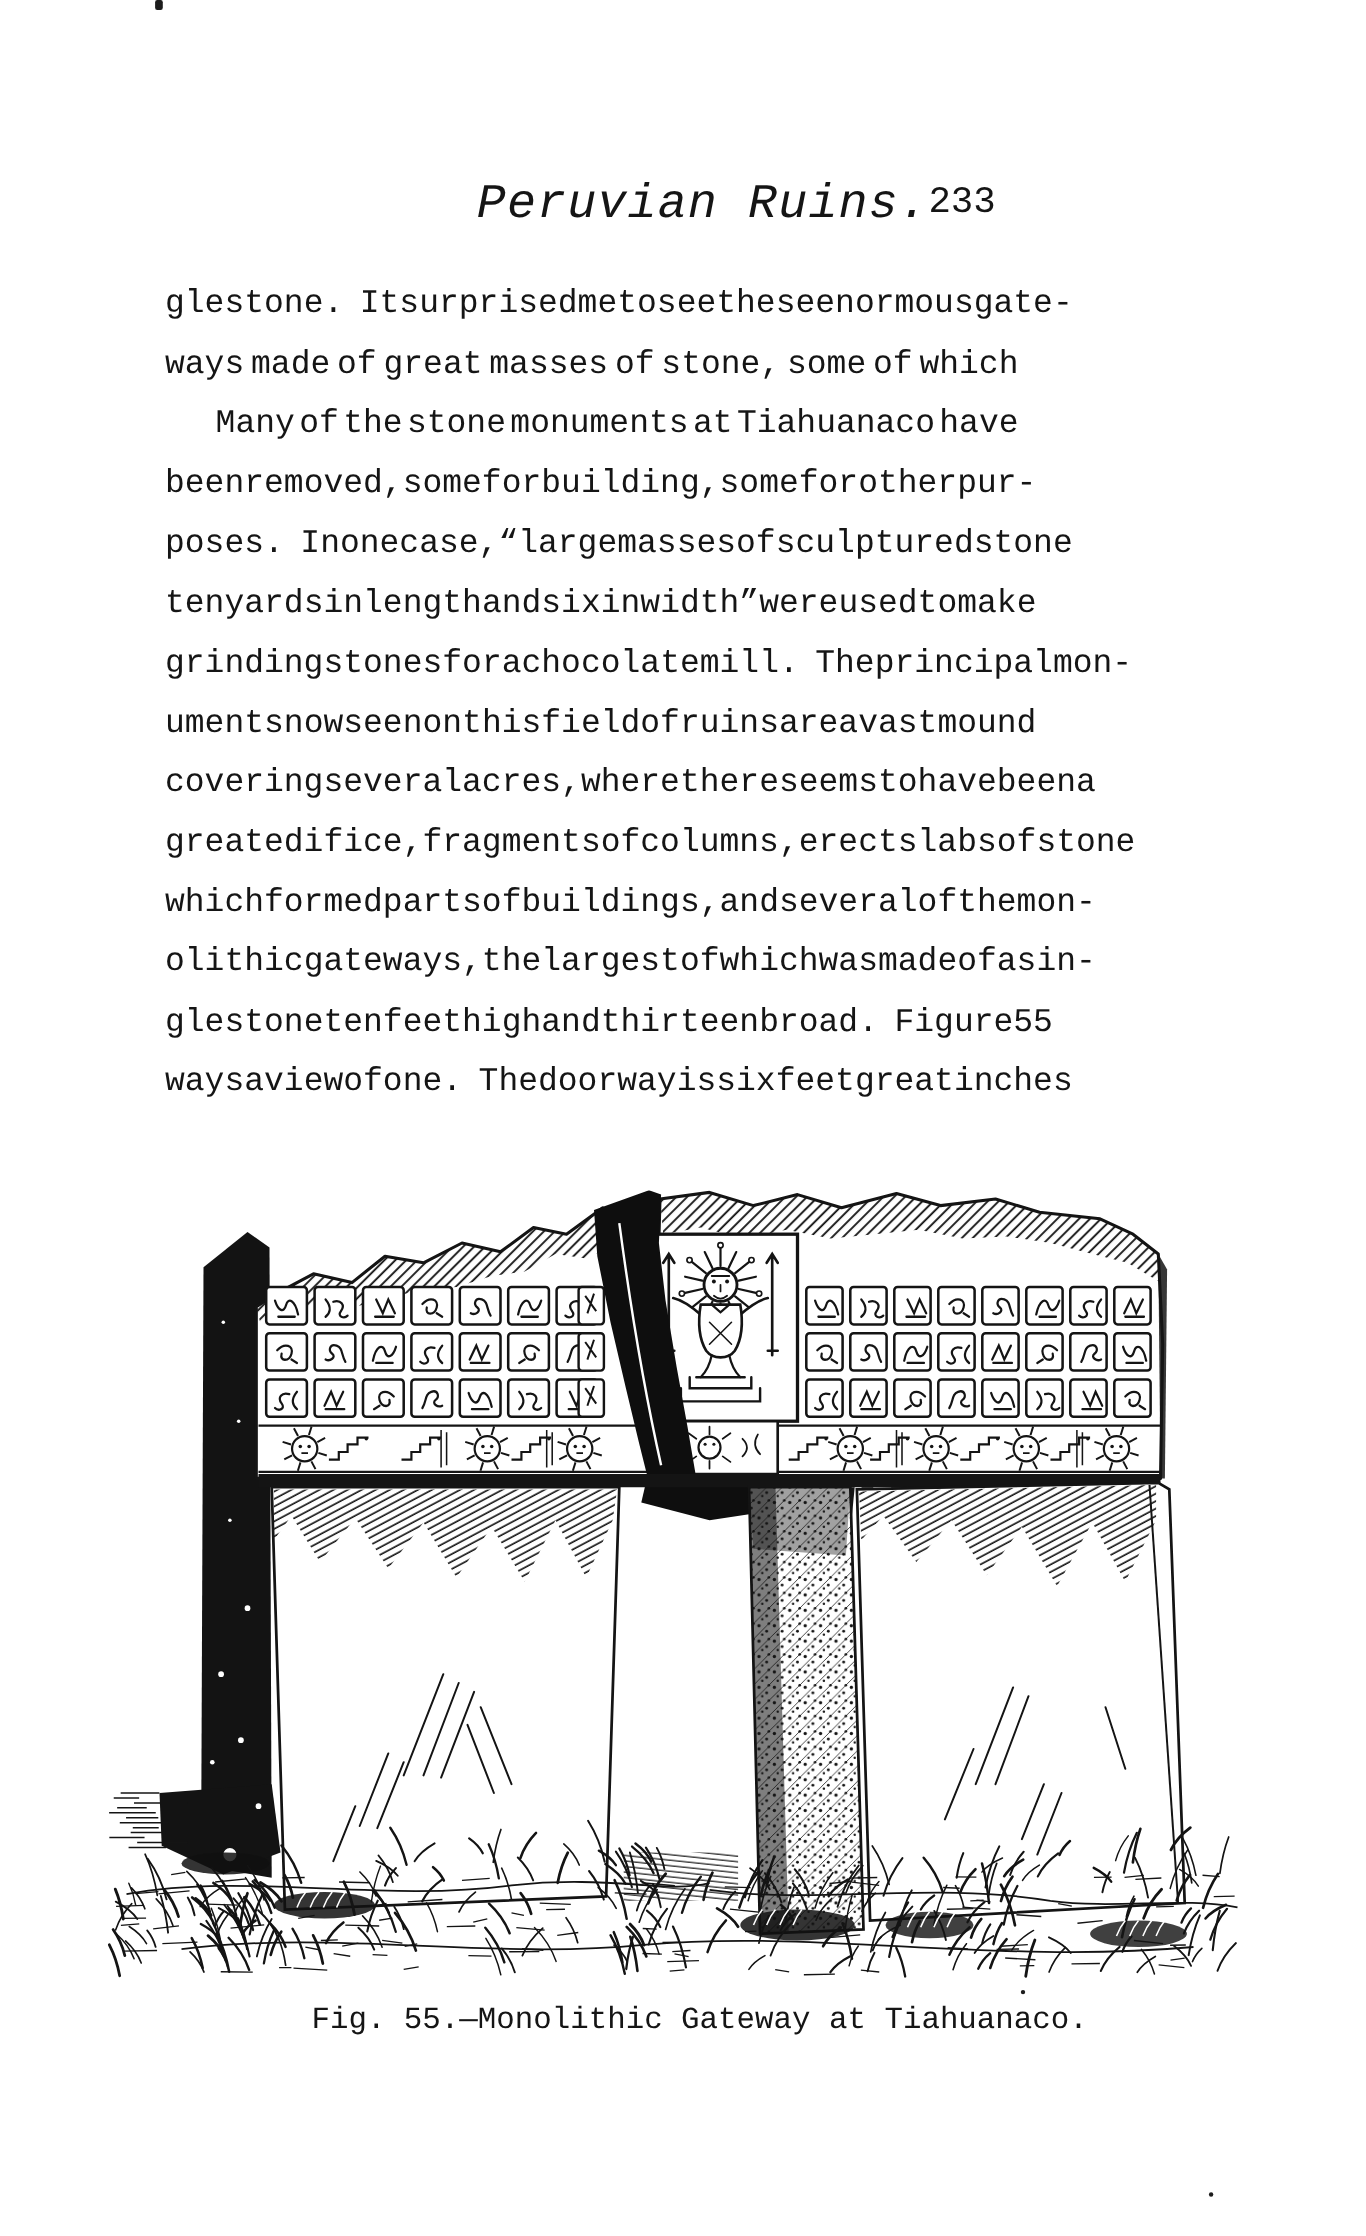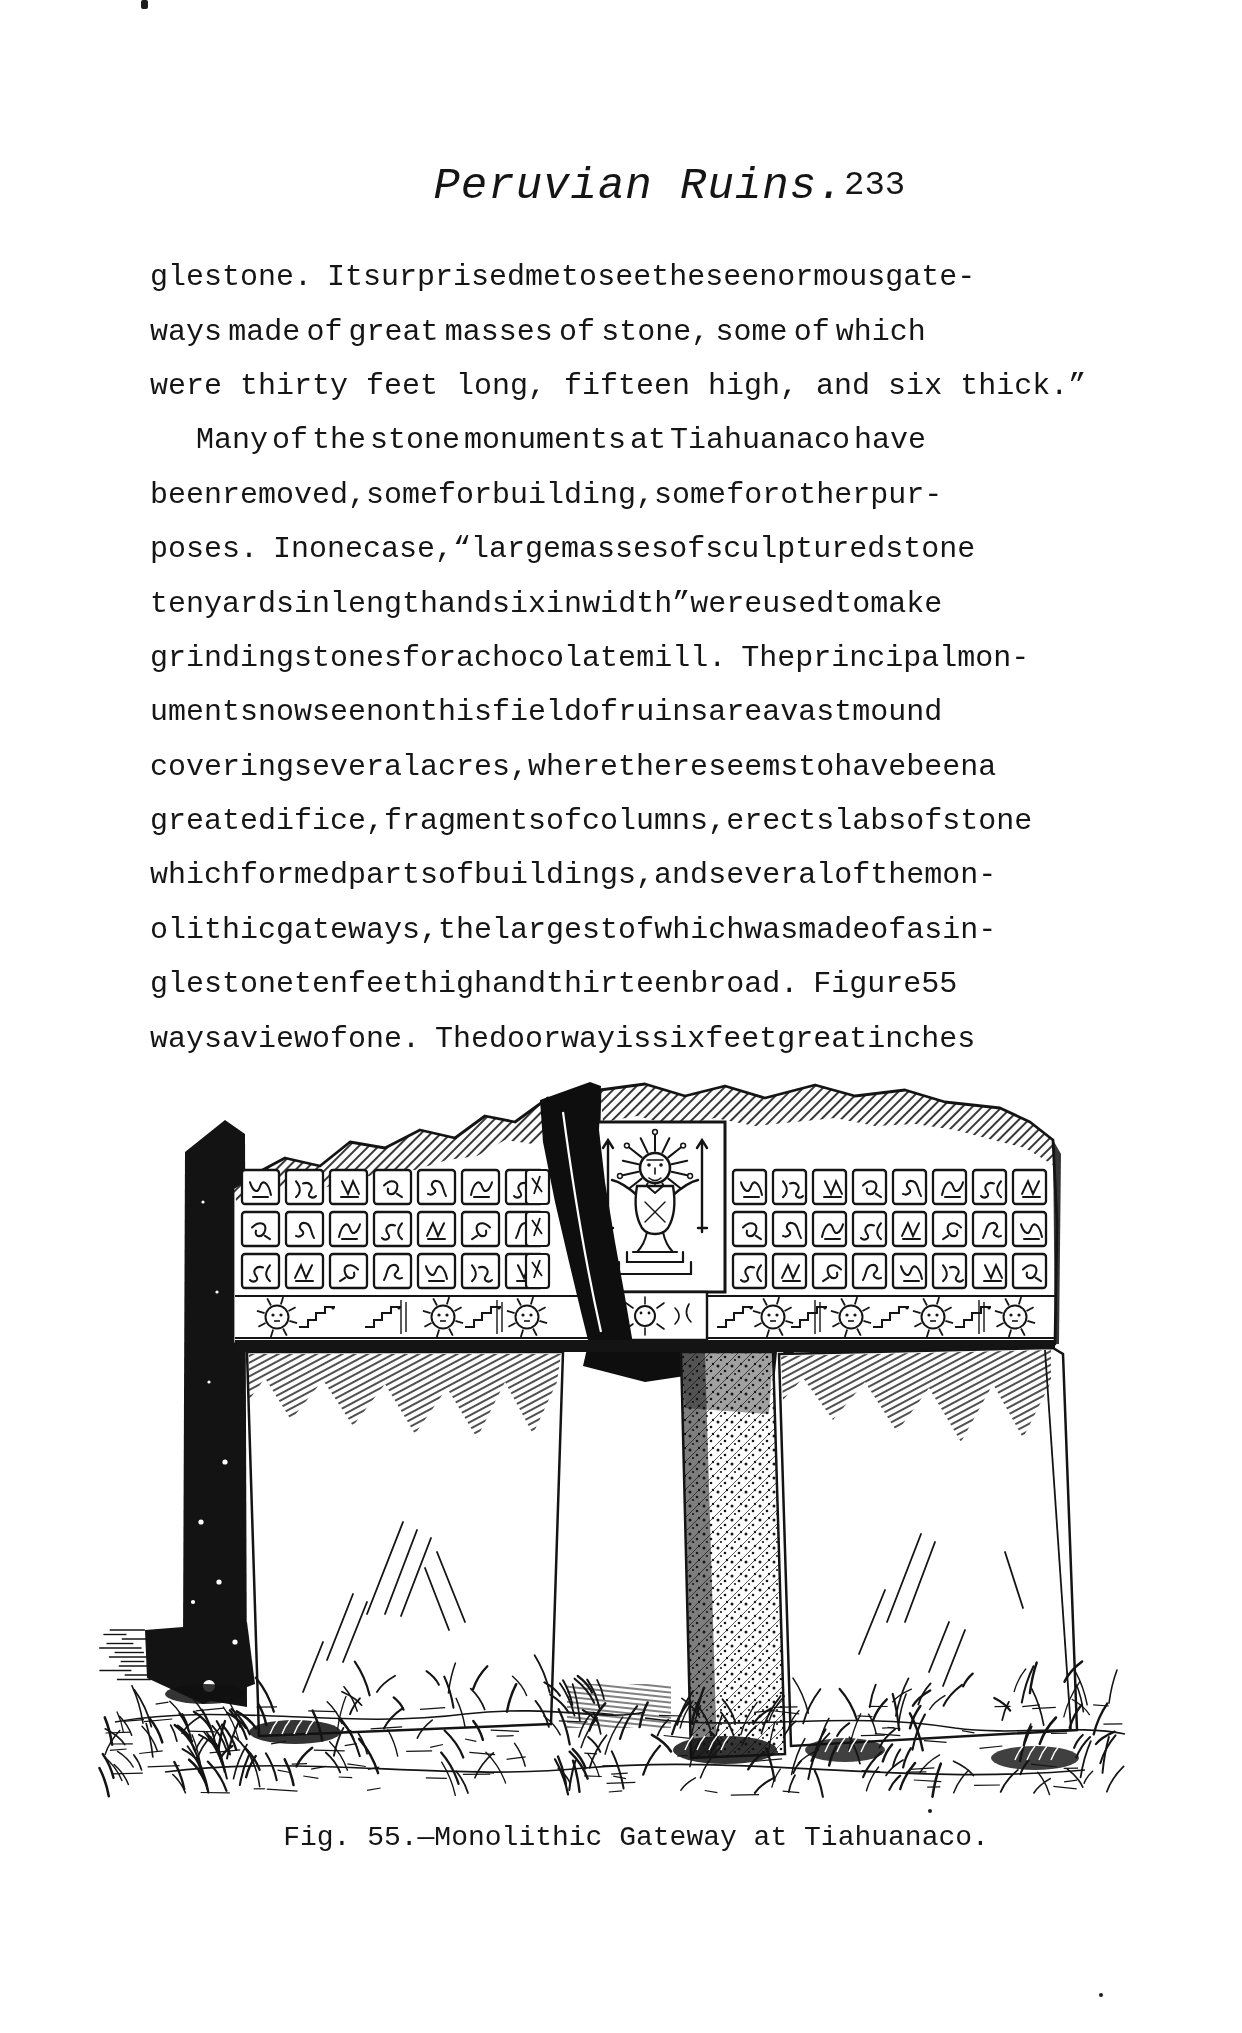--- a/index.html
+++ b/index.html
@@ -45,21 +45,20 @@
 <div class="page">
 
   <div class="speck" style="left:141px;top:0;width:7px;height:9px;"></div>
 
   <div class="running-head">Peruvian Ruins.</div>
   <div class="page-number">233</div>
 
   <div class="textcol" id="textcol">
       <div class="bodyline"><span>gle</span><span>stone. </span><span>It</span><span>surprised</span><span>me</span><span>to</span><span>see</span><span>these</span><span>enormous</span><span>gate-</span></div>
       <div class="bodyline"><span>ways</span><span>made</span><span>of</span><span>great</span><span>masses</span><span>of</span><span>stone,</span><span>some</span><span>of</span><span>which</span></div>
-      <div class="bodyline lastline">were thirty feet long, fifteen high, and six thick.”</div>
       <div class="bodyline indented"><span>Many</span><span>of</span><span>the</span><span>stone</span><span>monuments</span><span>at</span><span>Tiahuanaco</span><span>have</span></div>
       <div class="bodyline"><span>been</span><span>removed,</span><span>some</span><span>for</span><span>building,</span><span>some</span><span>for</span><span>other</span><span>pur-</span></div>
       <div class="bodyline"><span>poses. </span><span>In</span><span>one</span><span>case,</span><span>“large</span><span>masses</span><span>of</span><span>sculptured</span><span>stone</span></div>
       <div class="bodyline"><span>ten</span><span>yards</span><span>in</span><span>length</span><span>and</span><span>six</span><span>in</span><span>width”</span><span>were</span><span>used</span><span>to</span><span>make</span></div>
       <div class="bodyline"><span>grinding</span><span>stones</span><span>for</span><span>a</span><span>chocolate</span><span>mill. </span><span>The</span><span>principal</span><span>mon-</span></div>
       <div class="bodyline"><span>uments</span><span>now</span><span>seen</span><span>on</span><span>this</span><span>field</span><span>of</span><span>ruins</span><span>are</span><span>a</span><span>vast</span><span>mound</span></div>
       <div class="bodyline"><span>covering</span><span>several</span><span>acres,</span><span>where</span><span>there</span><span>seems</span><span>to</span><span>have</span><span>been</span><span>a</span></div>
       <div class="bodyline"><span>great</span><span>edifice,</span><span>fragments</span><span>of</span><span>columns,</span><span>erect</span><span>slabs</span><span>of</span><span>stone</span></div>
       <div class="bodyline"><span>which</span><span>formed</span><span>parts</span><span>of</span><span>buildings,</span><span>and</span><span>several</span><span>of</span><span>the</span><span>mon-</span></div>
       <div class="bodyline"><span>olithic</span><span>gateways,</span><span>the</span><span>largest</span><span>of</span><span>which</span><span>was</span><span>made</span><span>of</span><span>a</span><span>sin-</span></div>

